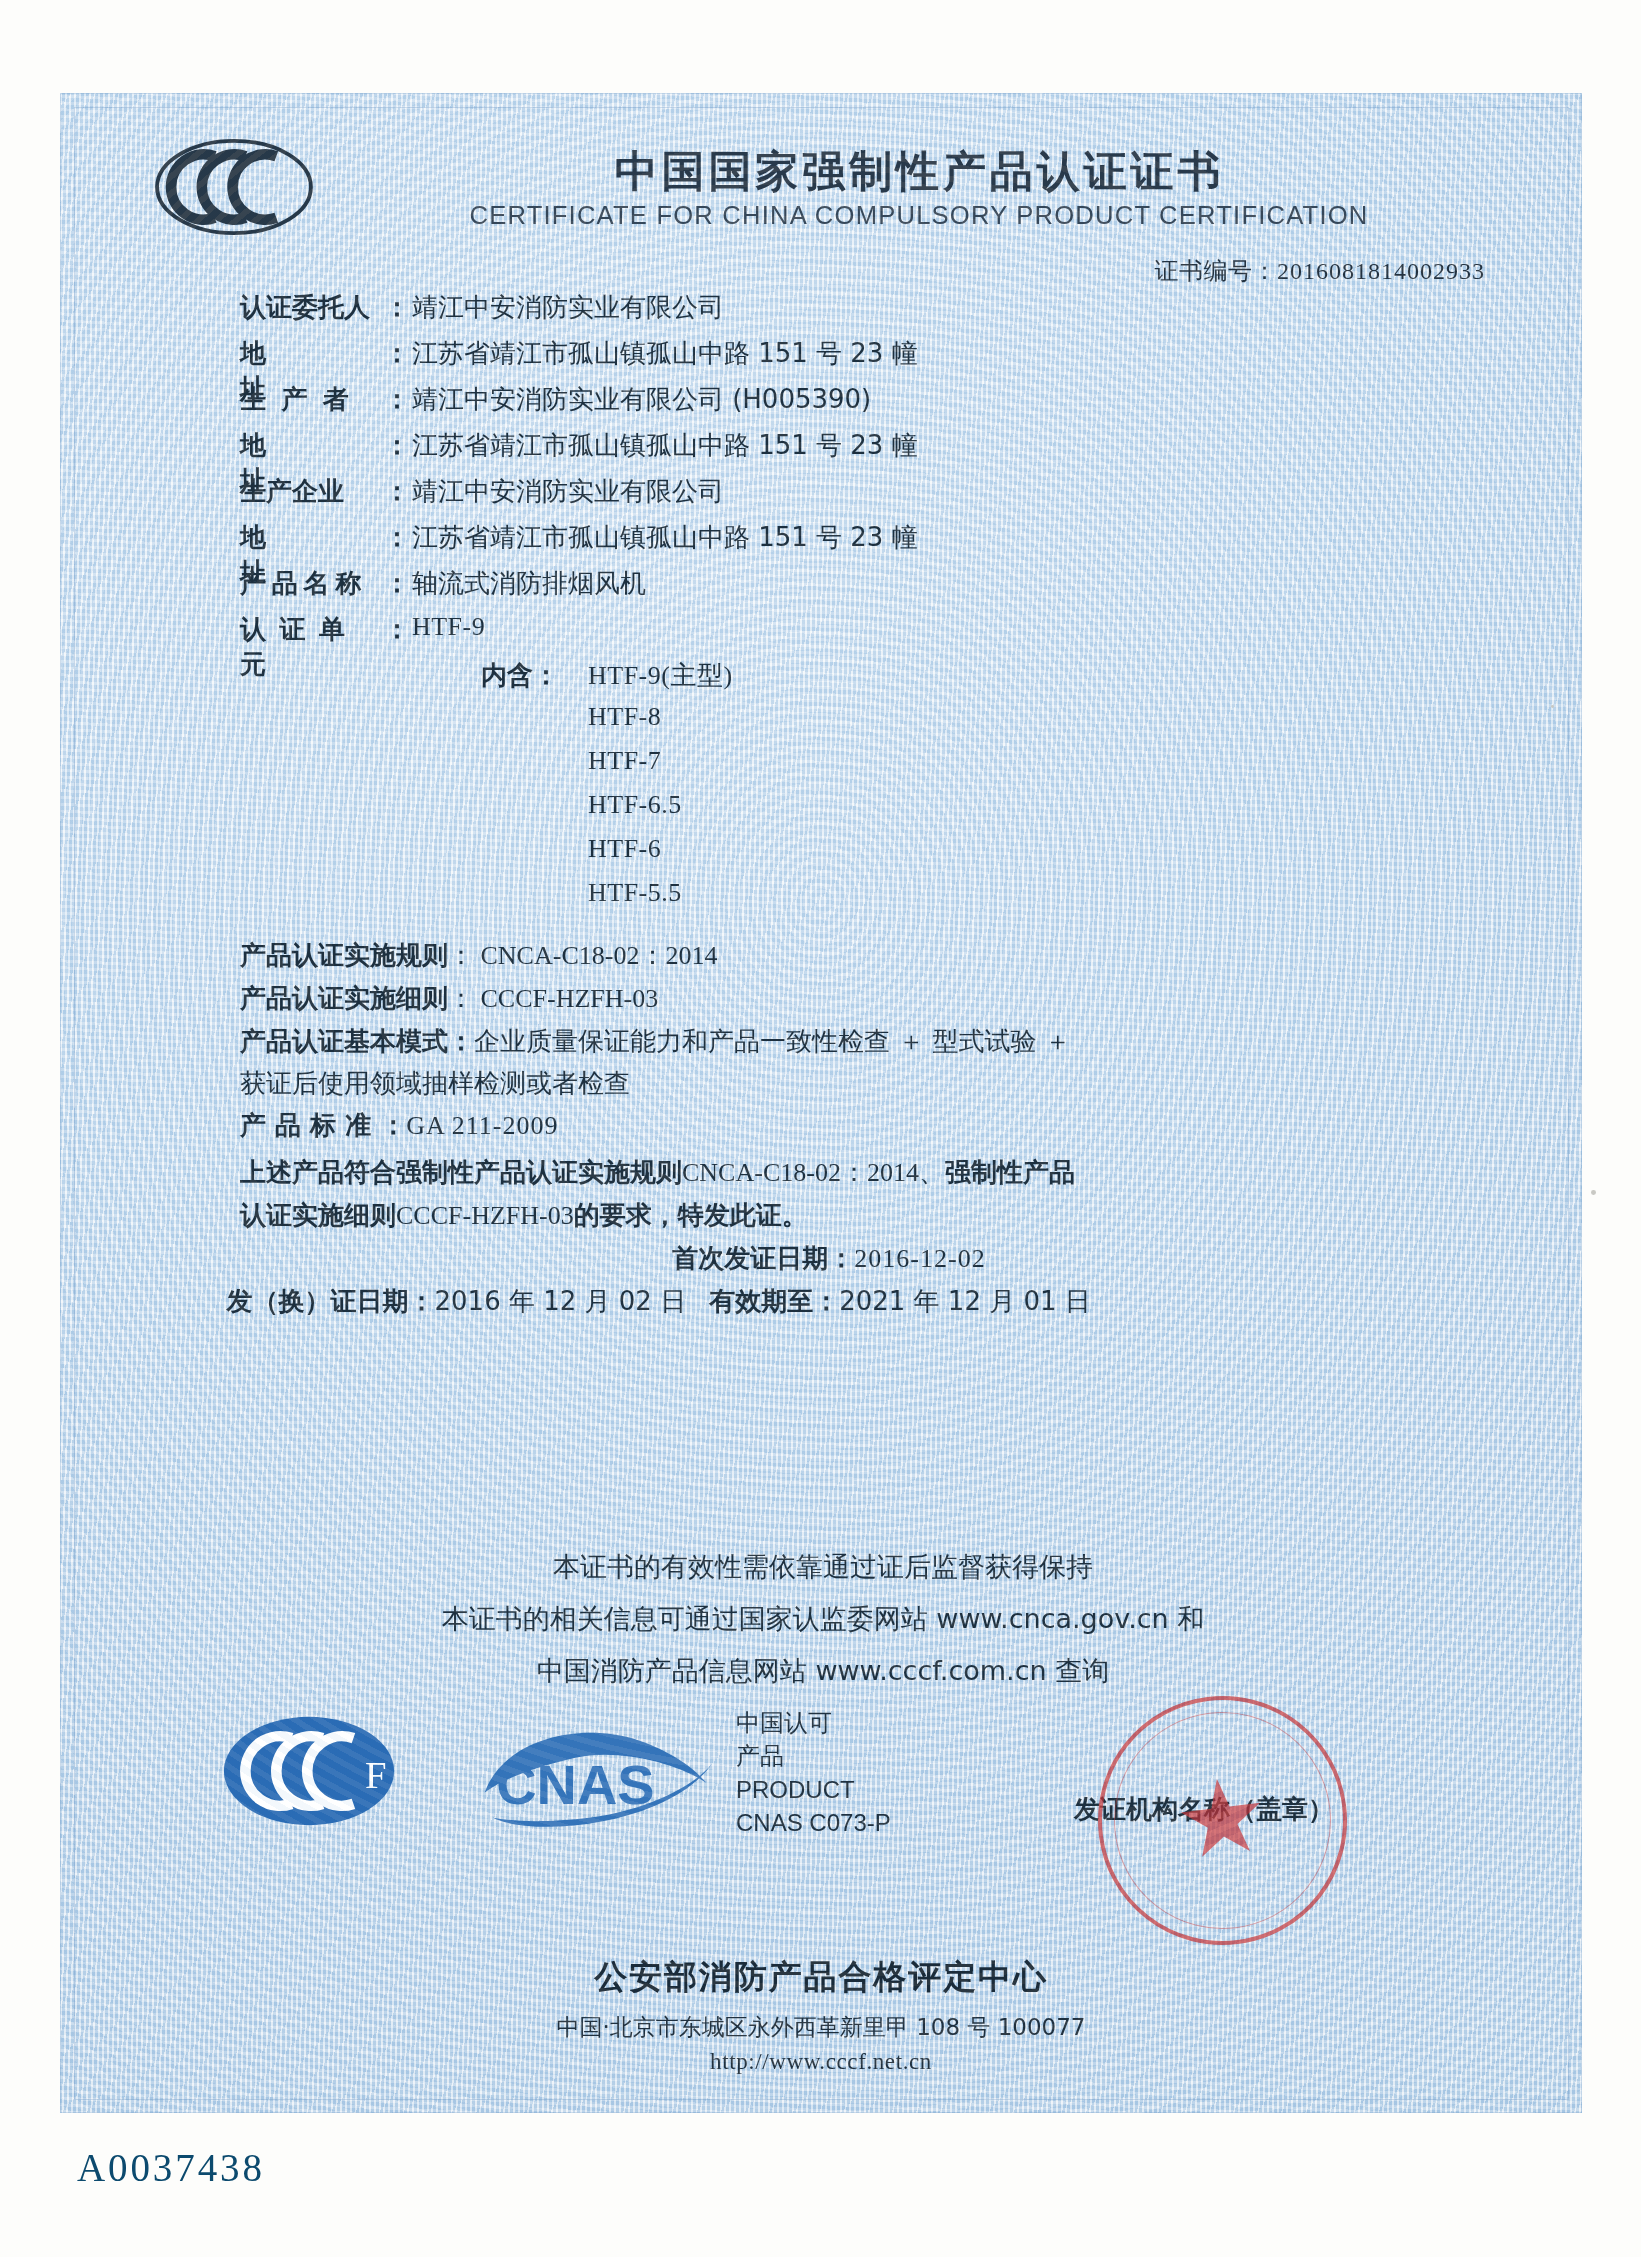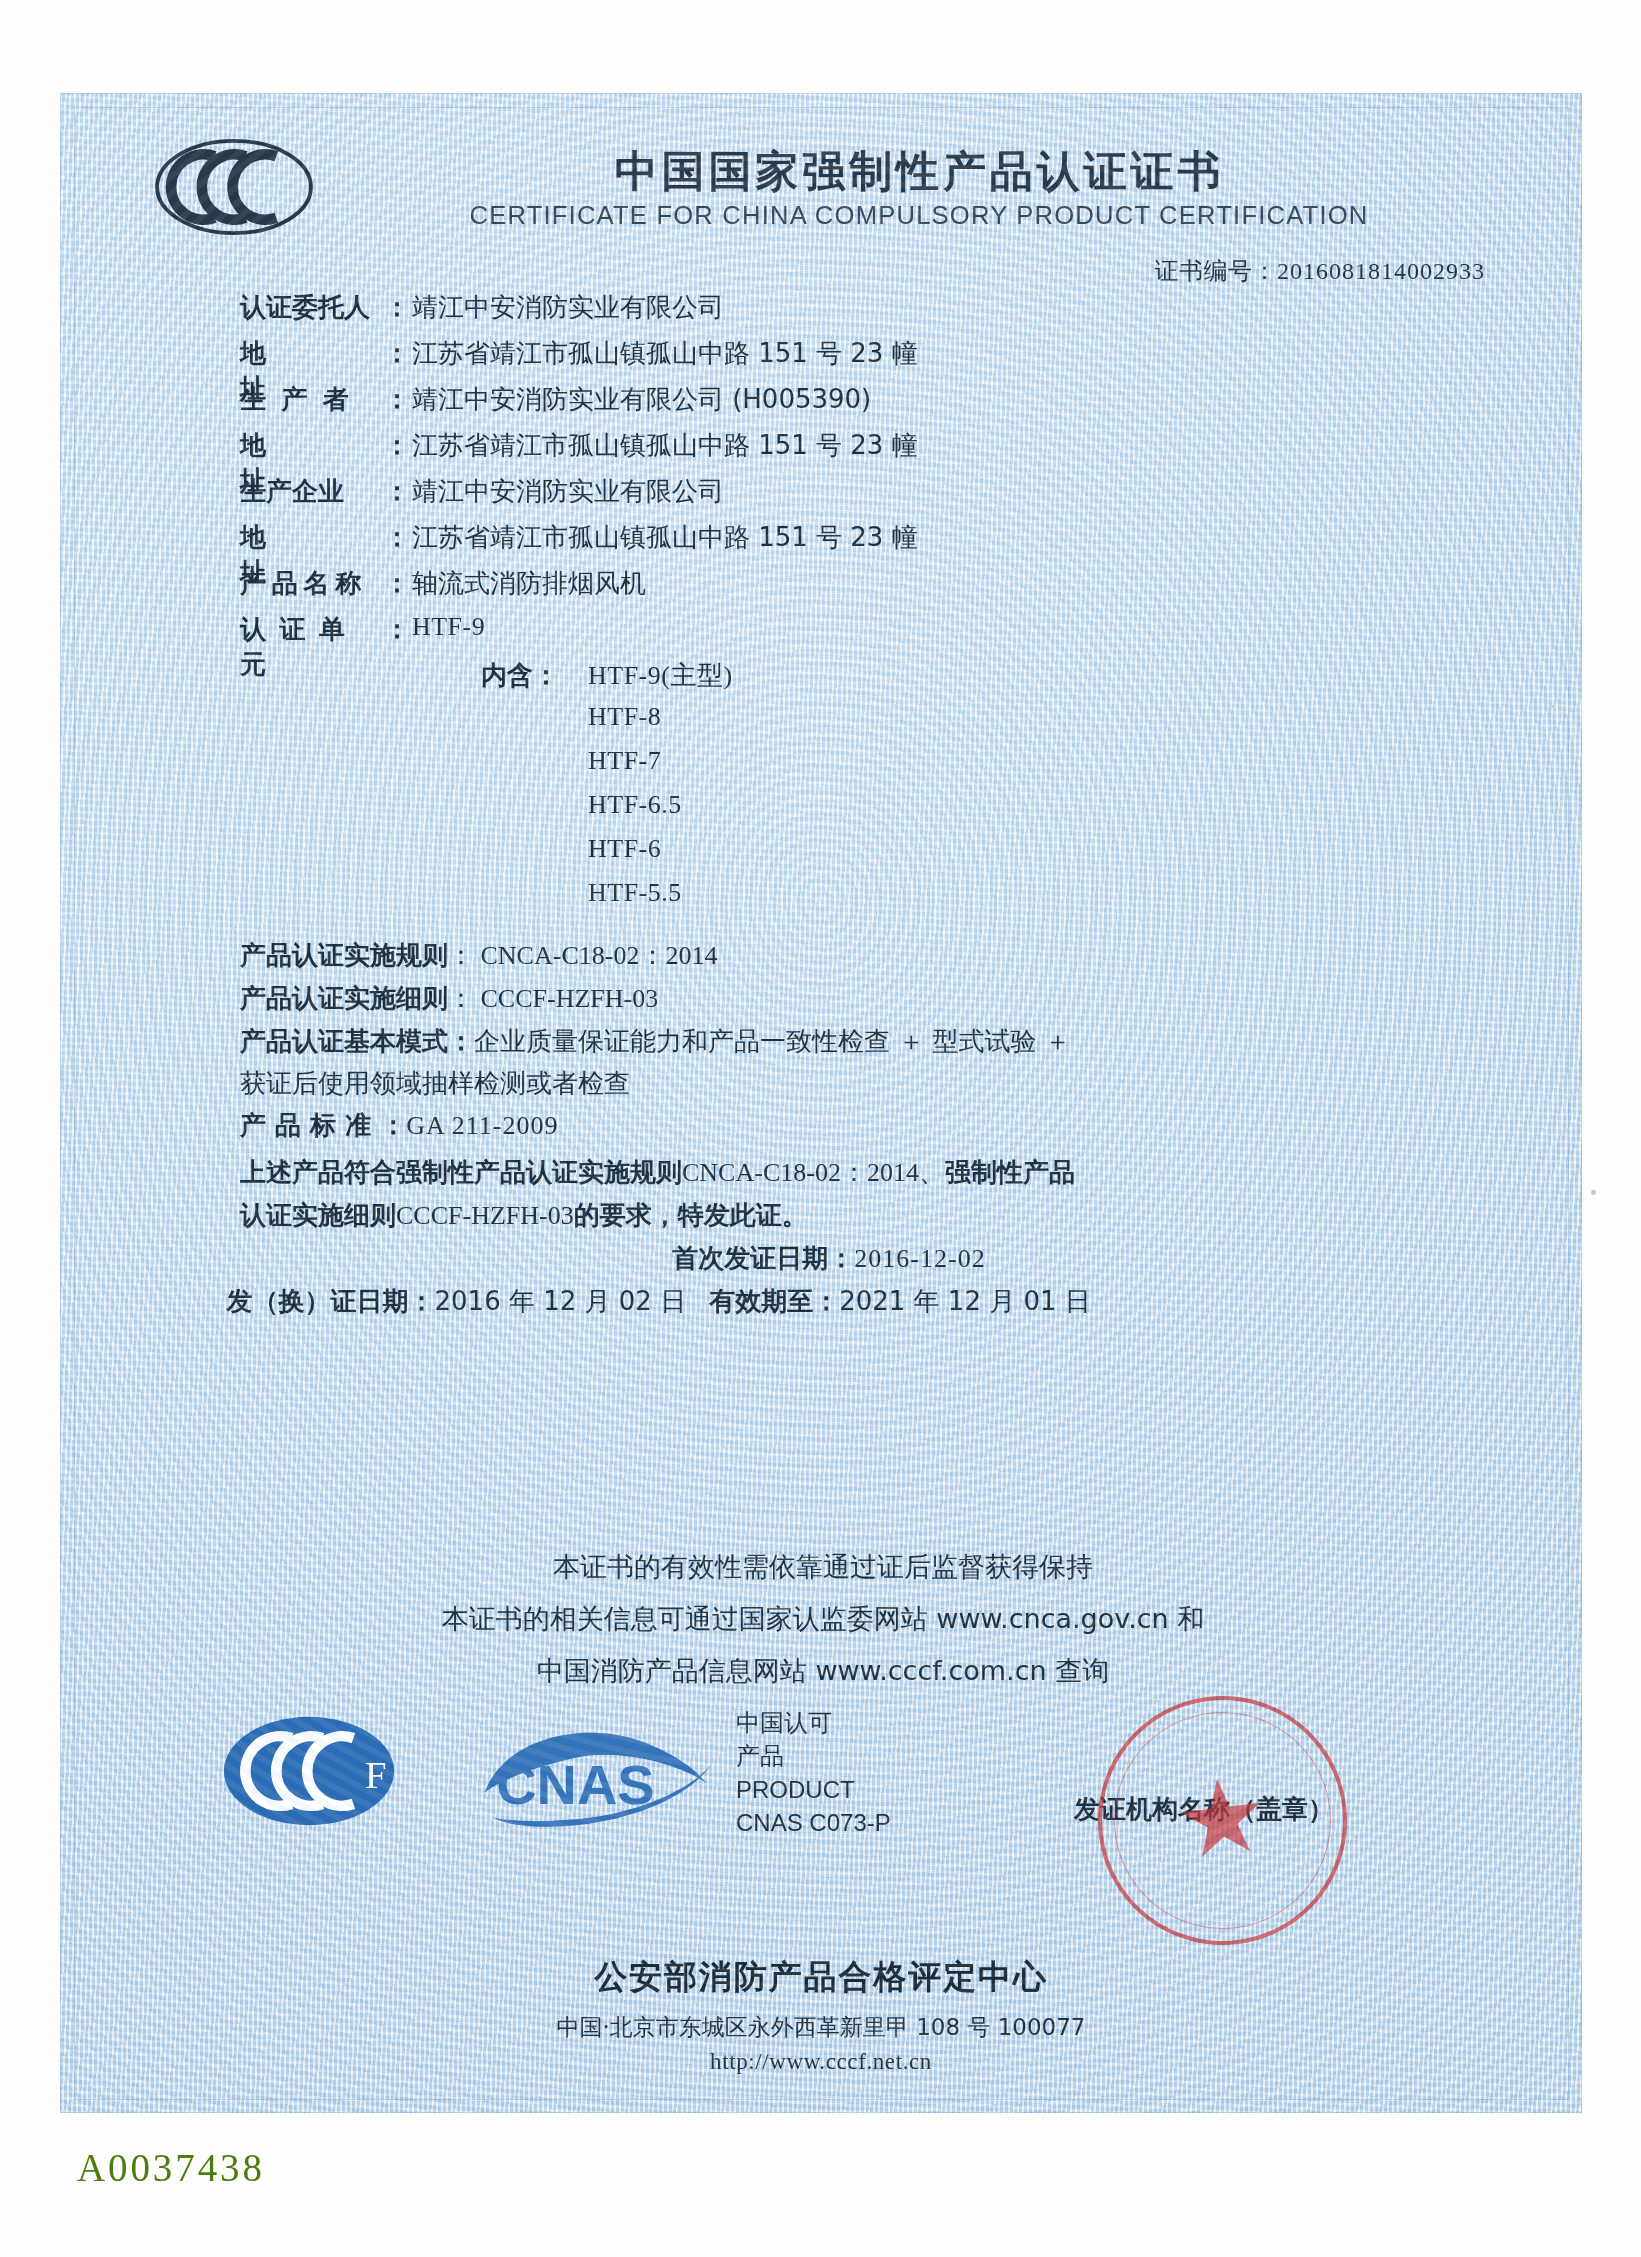--- a/index.html
+++ b/index.html
@@ -120,21 +120,21 @@
   .addr{
     position:absolute;left:0;right:0;top:1919px;text-align:center;
     font-size:23px;color:#12202c;font-family:"DejaVu Sans",sans-serif;
   }
   .site{
     position:absolute;left:0;right:0;top:1956px;text-align:center;
     font-size:23px;color:#12202c;font-family:"Liberation Serif",serif;letter-spacing:0.6px;
   }
 
   .serial{
-    position:absolute;left:77px;top:2145px;font-size:39px;color:#4d7c0f;
+    position:absolute;left:77px;top:2145px;font-size:39px;color:#0c4a6e;
     font-family:"Liberation Serif",serif;letter-spacing:2.9px;
   }
 
   .speck{position:absolute;background:#c9c9c4;border-radius:50%;}
 </style>
 </head>
 <body>
 
 <div class="page">
 

